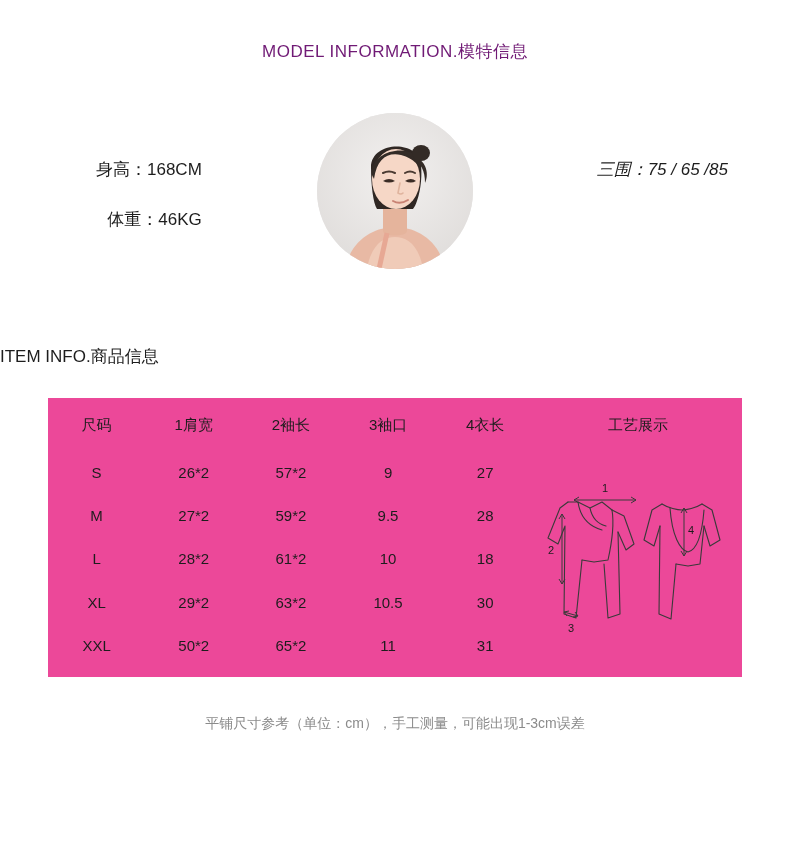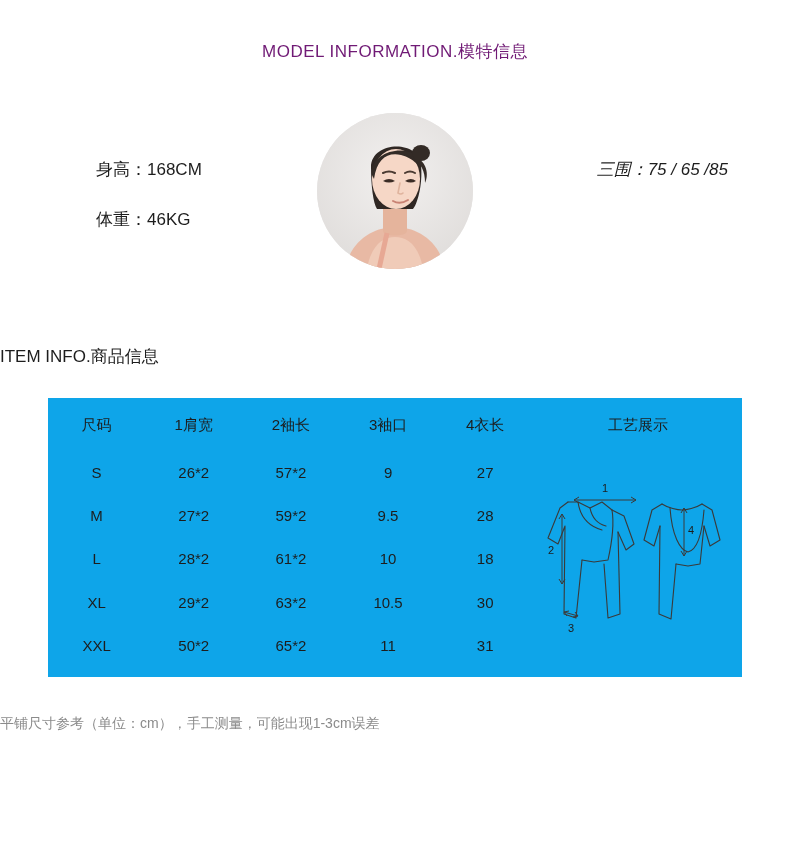--- a/index.html
+++ b/index.html
@@ -45,20 +45,21 @@
   }
   .avatar-svg { display: block; }
 
   .model-left {
     position: absolute;
     left: 96px;
     top: 32px;
     font-size: 17px;
     line-height: 50px;
     color: #1d1d1d;
+    text-align: right;
   }
   .model-right {
     position: absolute;
     right: 62px;
     top: 32px;
     font-size: 17px;
     line-height: 50px;
     color: #1d1d1d;
     text-align: left;
     font-style: italic;
@@ -67,21 +68,21 @@
 
   .item-title {
     text-align: left;
     font-size: 17px;
     color: #1d1d1d;
     margin-top: 52px;
   }
 
   .table-wrap {
     margin: 30px 48px 0 48px;
-    background: #0ea5e9;
+    background: #ec4899;
     padding-bottom: 10px;
   }
   table.size-table {
     width: 100%;
     border-collapse: collapse;
     table-layout: fixed;
   }
   table.size-table th {
     font-weight: normal;
     font-size: 15px;
@@ -108,21 +109,21 @@
   }
   .craft-inner {
     display: flex;
     align-items: center;
     justify-content: center;
     height: 100%;
   }
 
   .footnote {
     margin-top: 38px;
-    text-align: left;
+    text-align: center;
     font-size: 14px;
     color: #8b8b8b;
   }
 </style>
 </head>
 <body>
 
 <div class="page">
 
   <div class="model-title">MODEL INFORMATION.模特信息</div>

